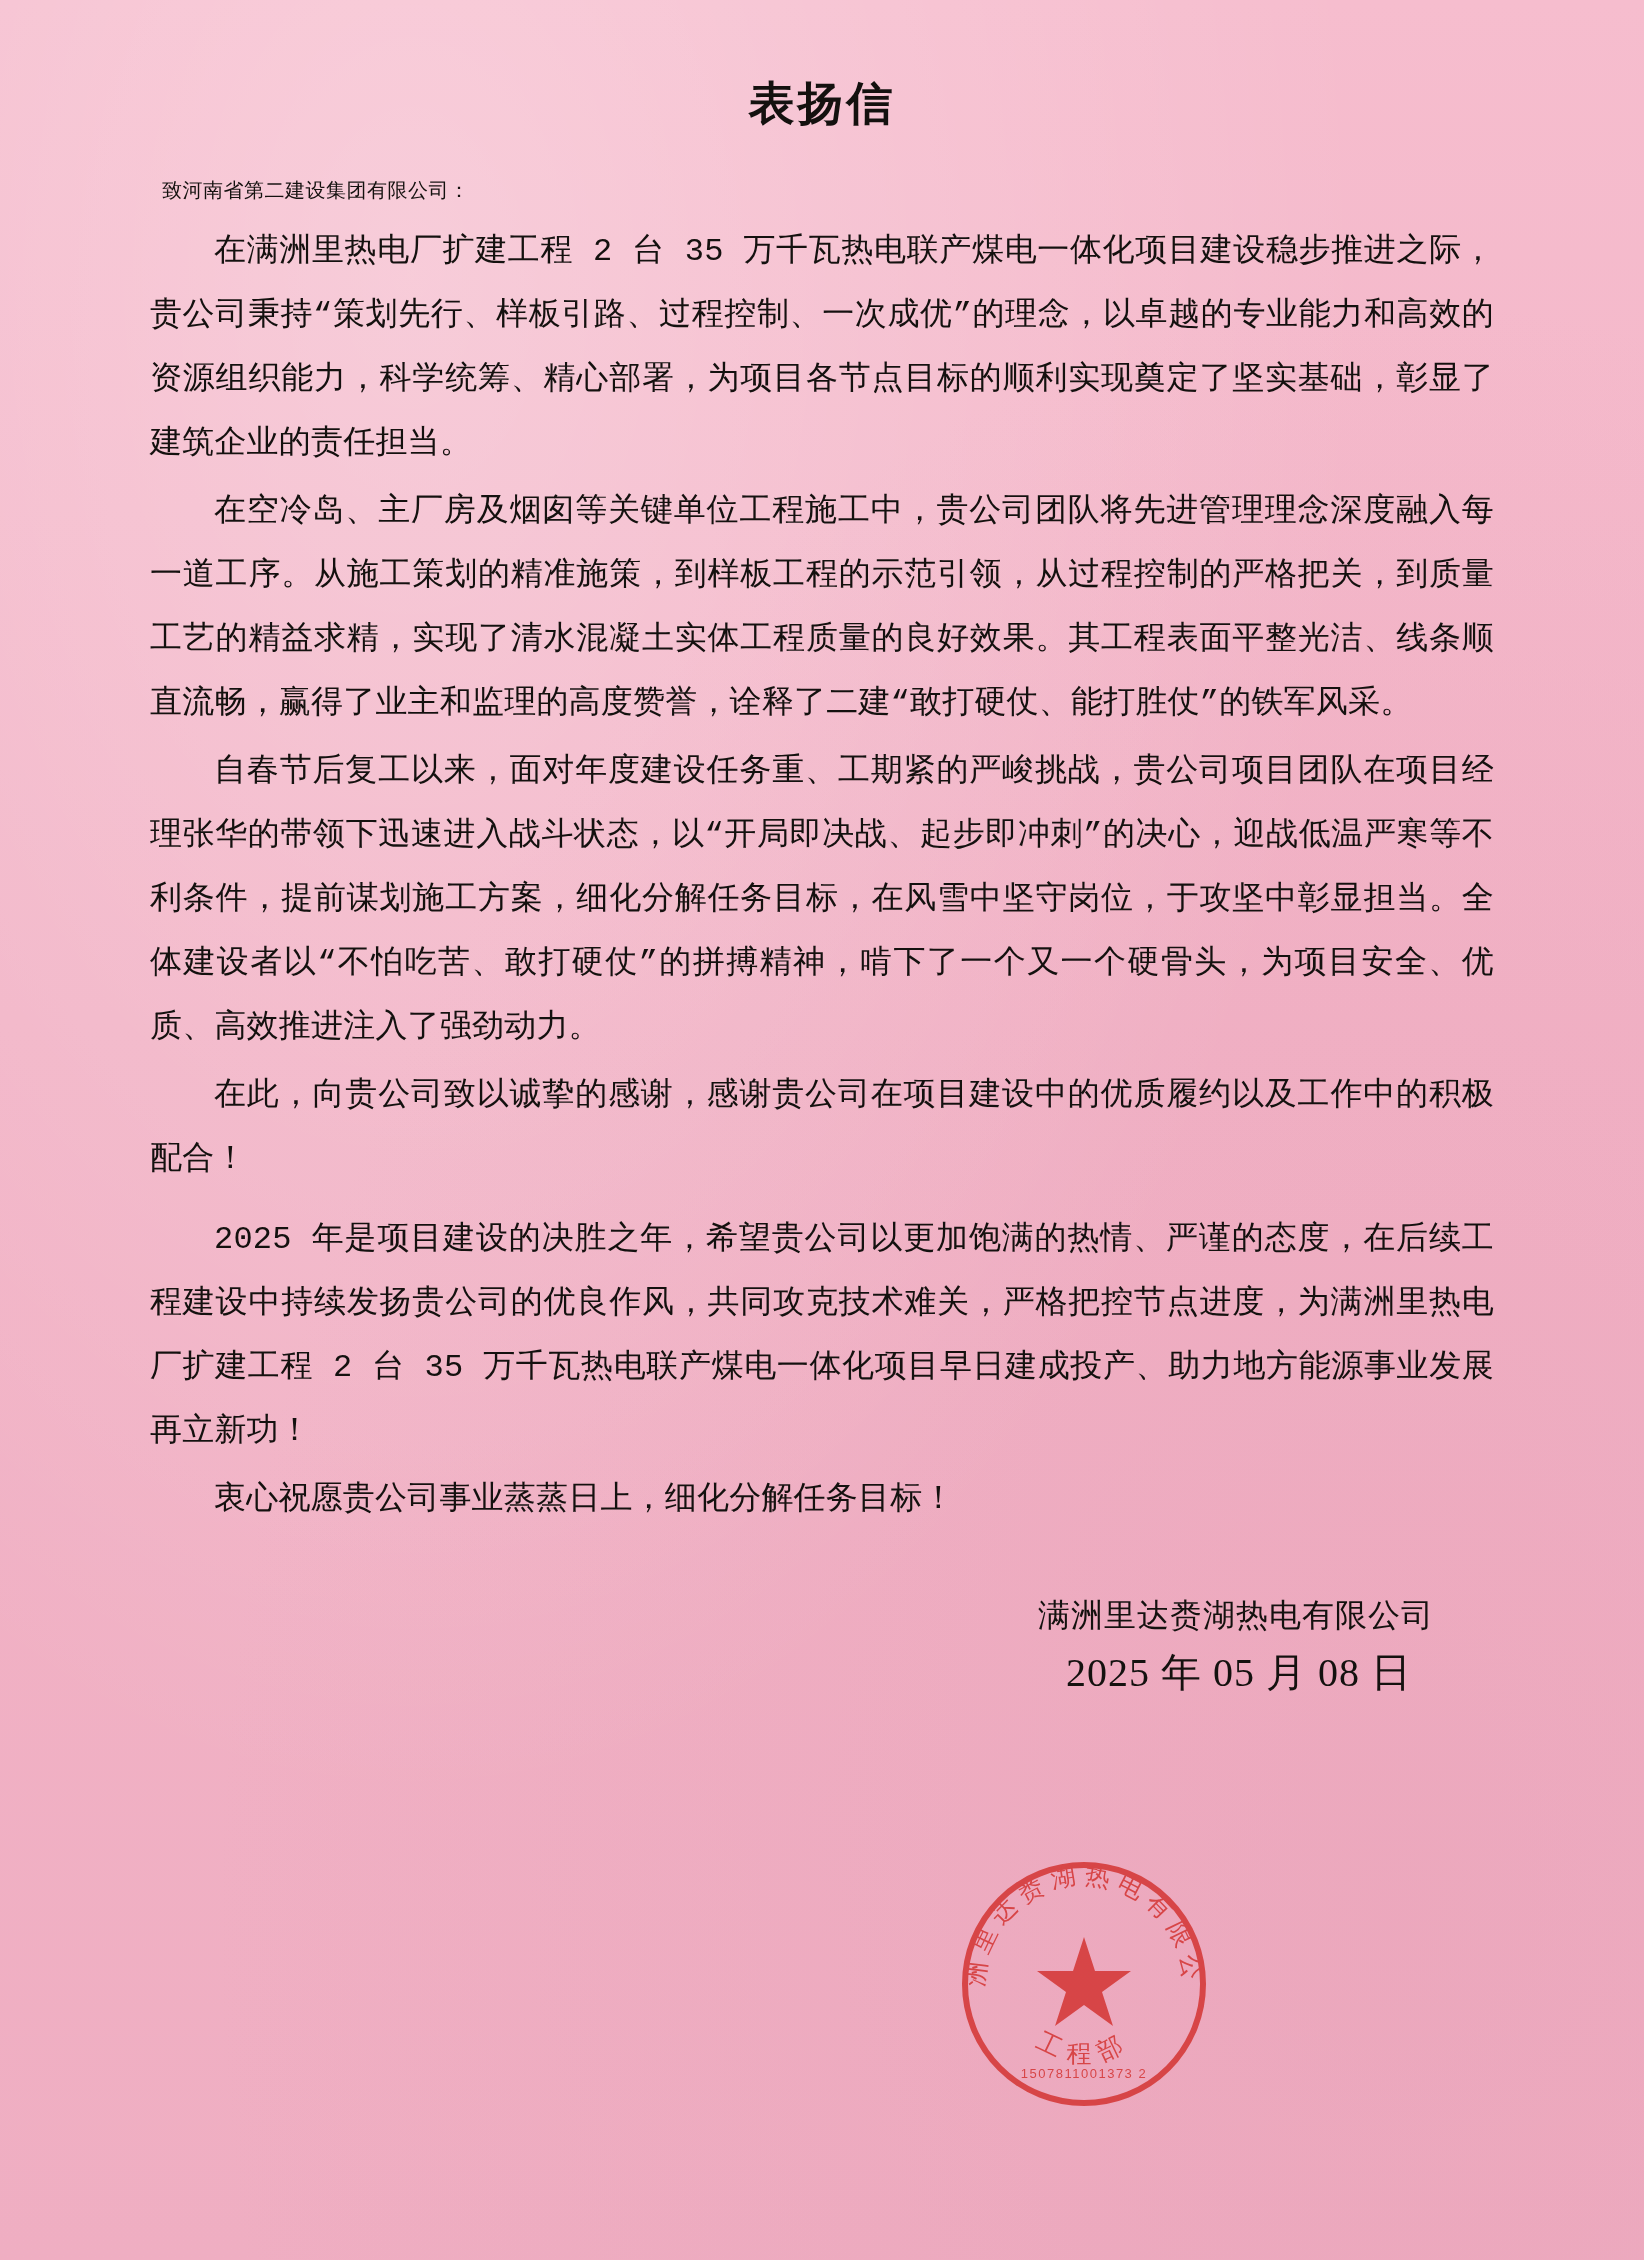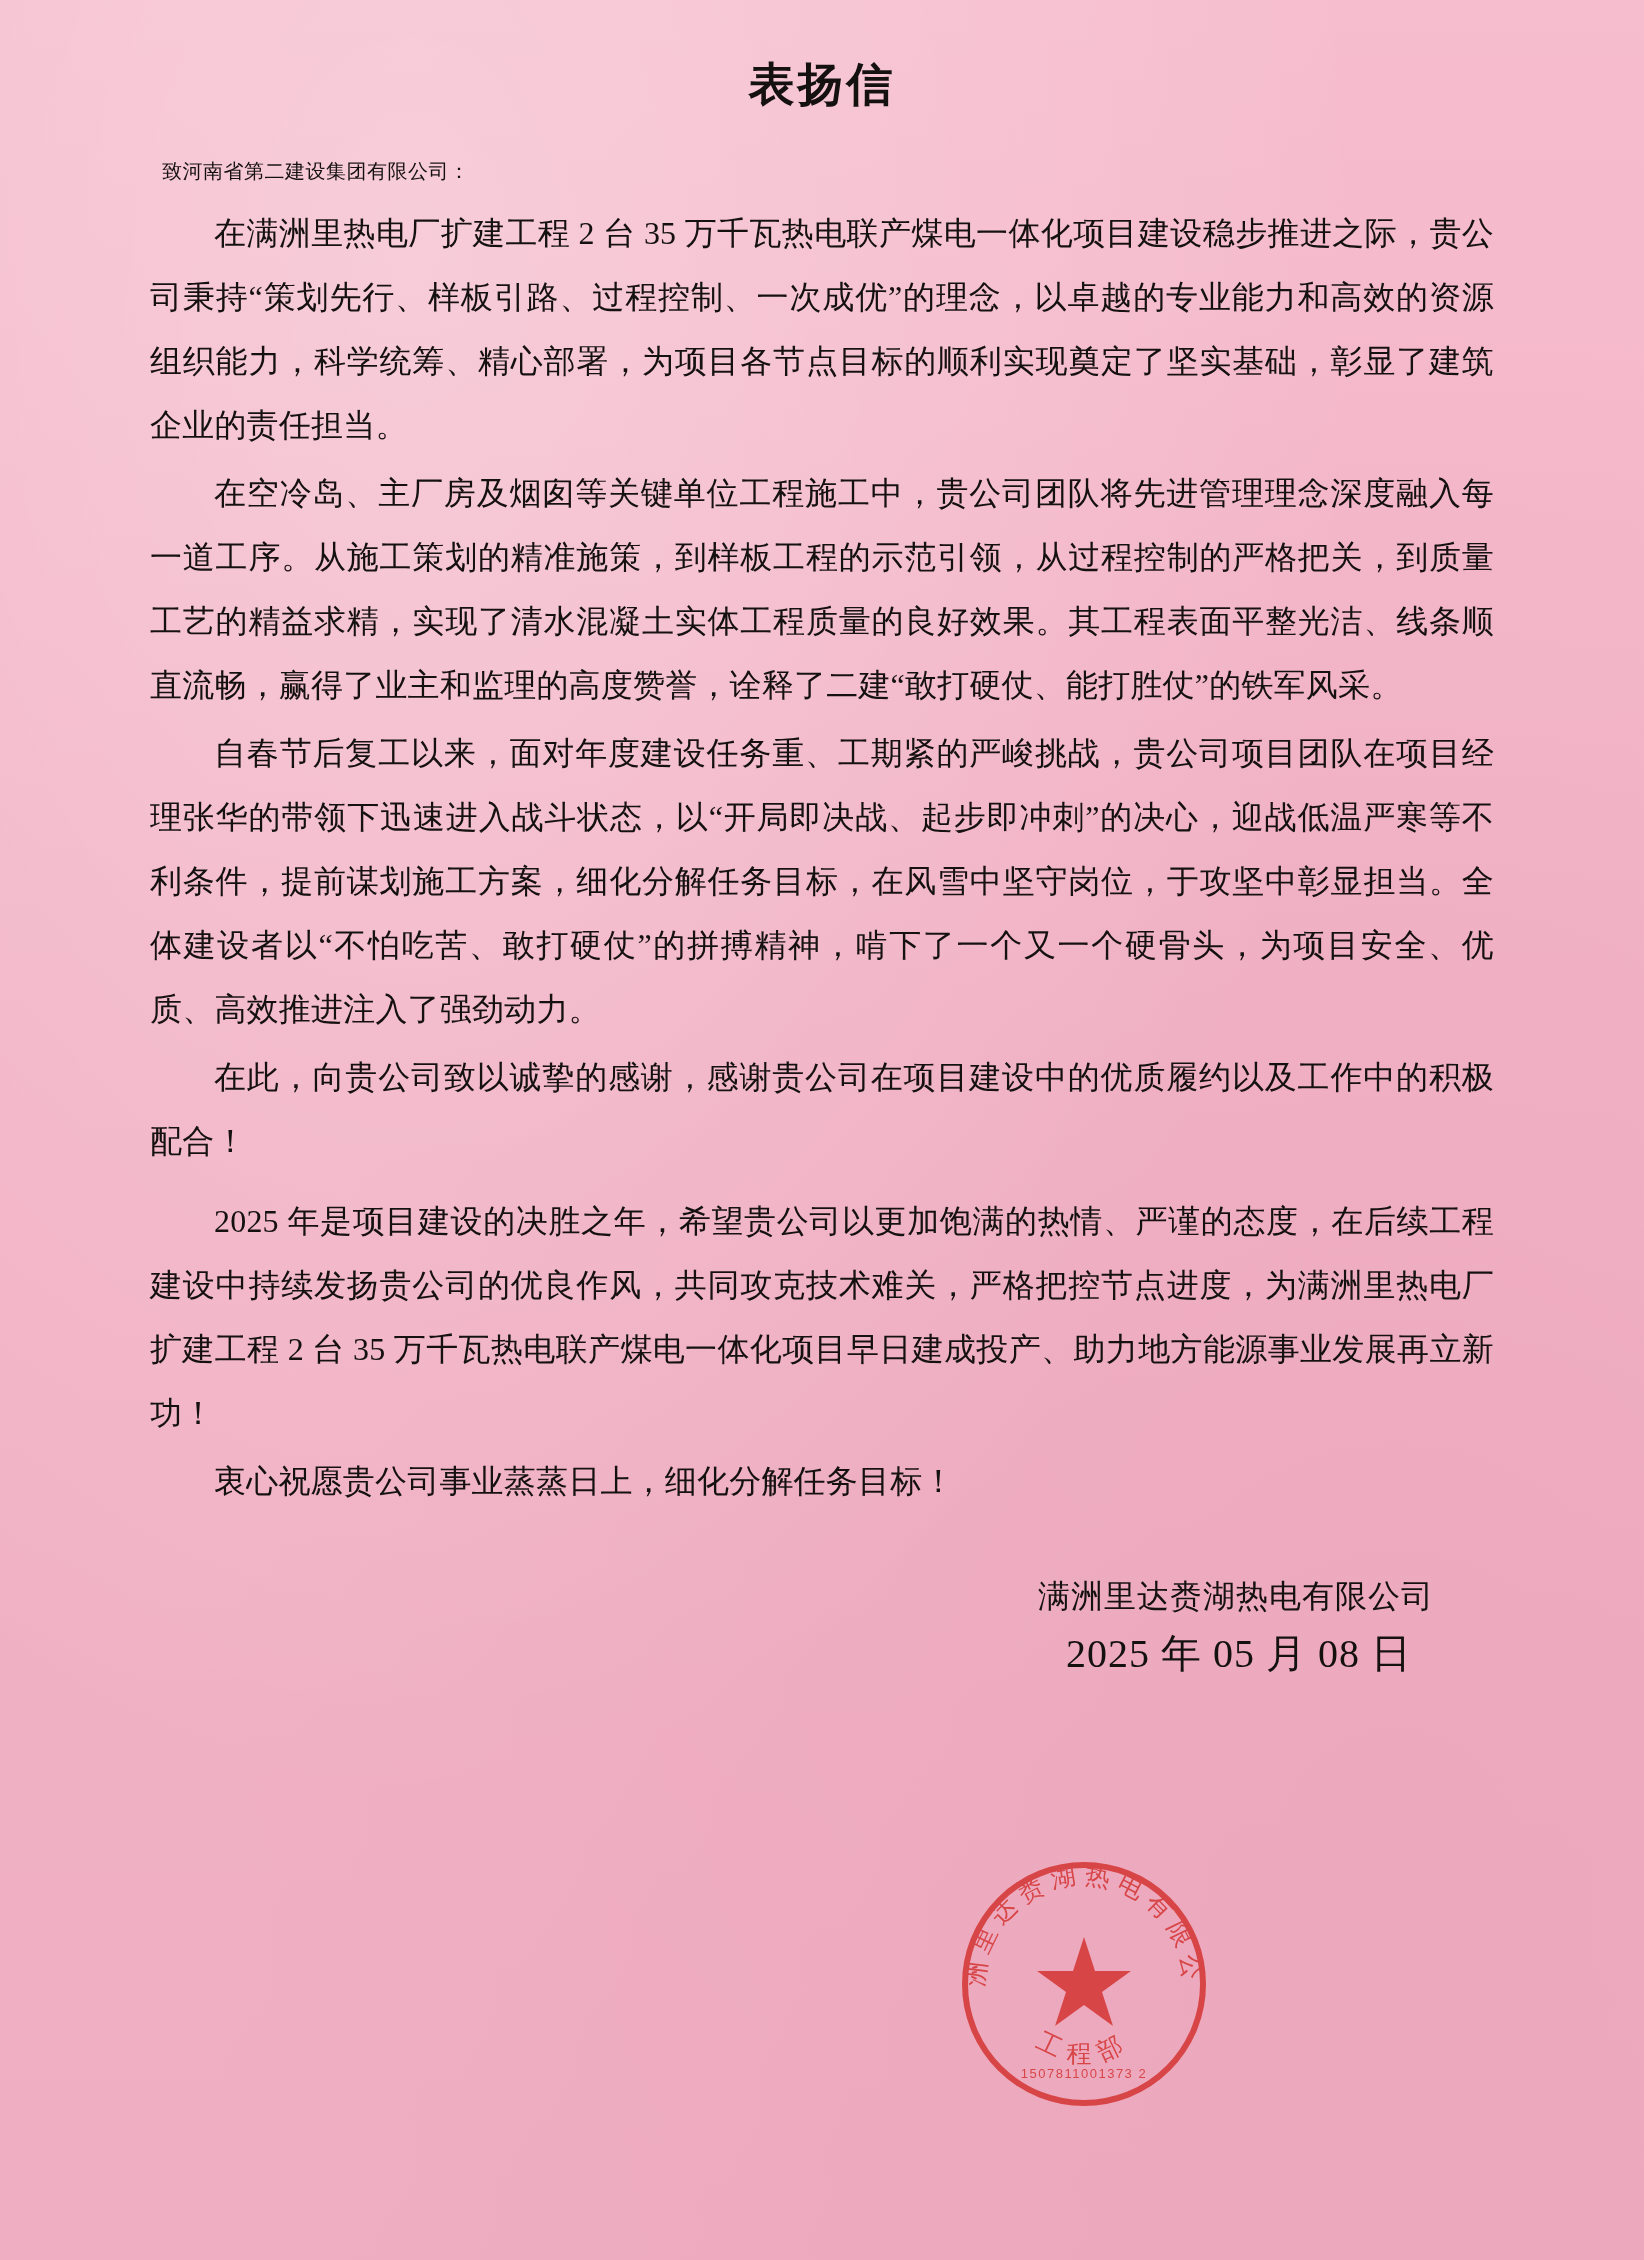--- a/index.html
+++ b/index.html
@@ -22,21 +22,21 @@
       radial-gradient(ellipse at 25% 12%, rgba(255,255,255,0.26) 0%, rgba(255,255,255,0.0) 55%),
       radial-gradient(ellipse at 85% 85%, rgba(226,150,175,0.30) 0%, rgba(255,255,255,0.0) 60%),
       linear-gradient(180deg, #f6bdce 0%, #f2b3c6 45%, #efaec2 100%);
   }
   .sheet {
     position: absolute;
     left: 0; top: 0;
     width: 1644px;
     height: 2260px;
     box-sizing: border-box;
-    padding: 44px 150px 60px 150px;
+    padding: 63px 150px 60px 150px;
     border-radius: 11px;
   }
   .doc-title {
     text-align: center;
     font-size: 46px;
     font-weight: bold;
     letter-spacing: 3px;
     color: #14110f;
     margin: 10px 0 42px 0;
   }
@@ -48,20 +48,21 @@
   }
   .para {
     font-size: 32px;
     line-height: 64px;
     color: #14110f;
     text-indent: 64px;
     text-align: justify;
     text-justify: inter-ideograph;
     margin: 0 0 4px 0;
     letter-spacing: 0.2px;
+    font-family: Liberation Mono, monospace;
   }
   .para.spaced {
     margin-bottom: 16px;
   }
   .signature-block {
     margin-top: 54px;
     text-align: right;
     padding-right: 60px;
     position: relative;
     z-index: 3;

